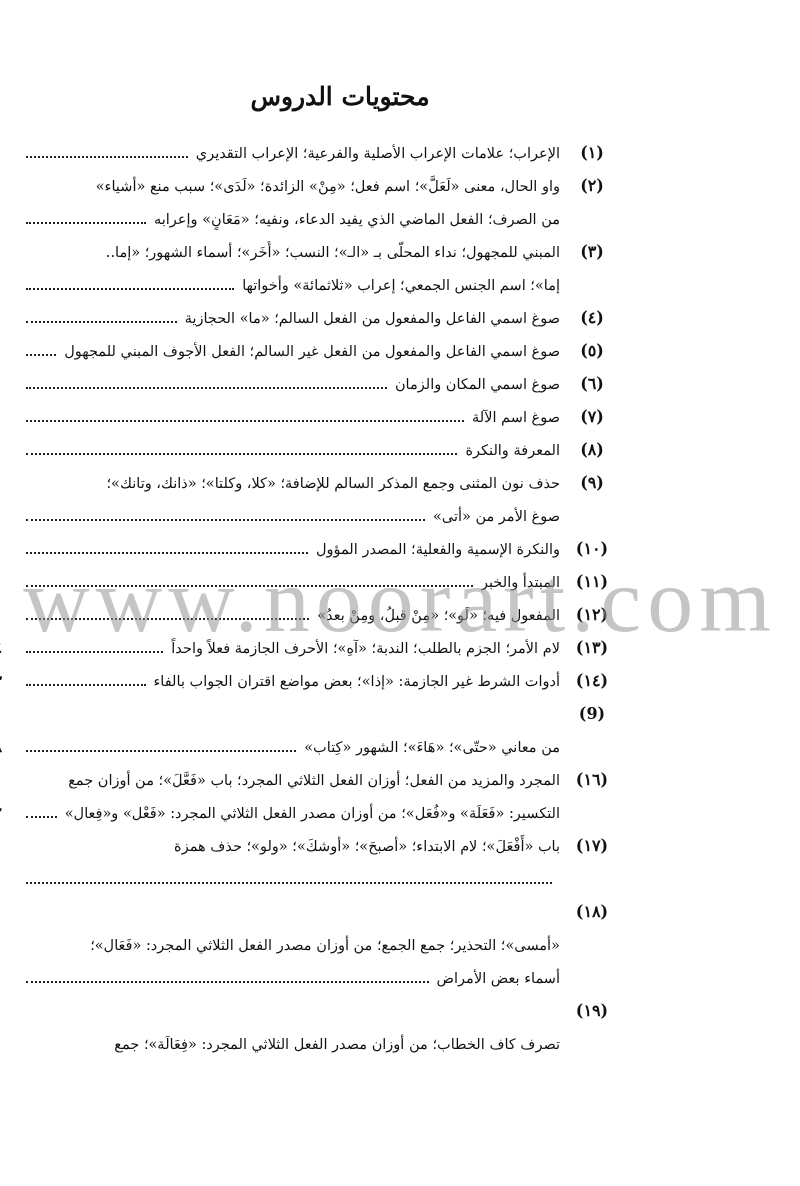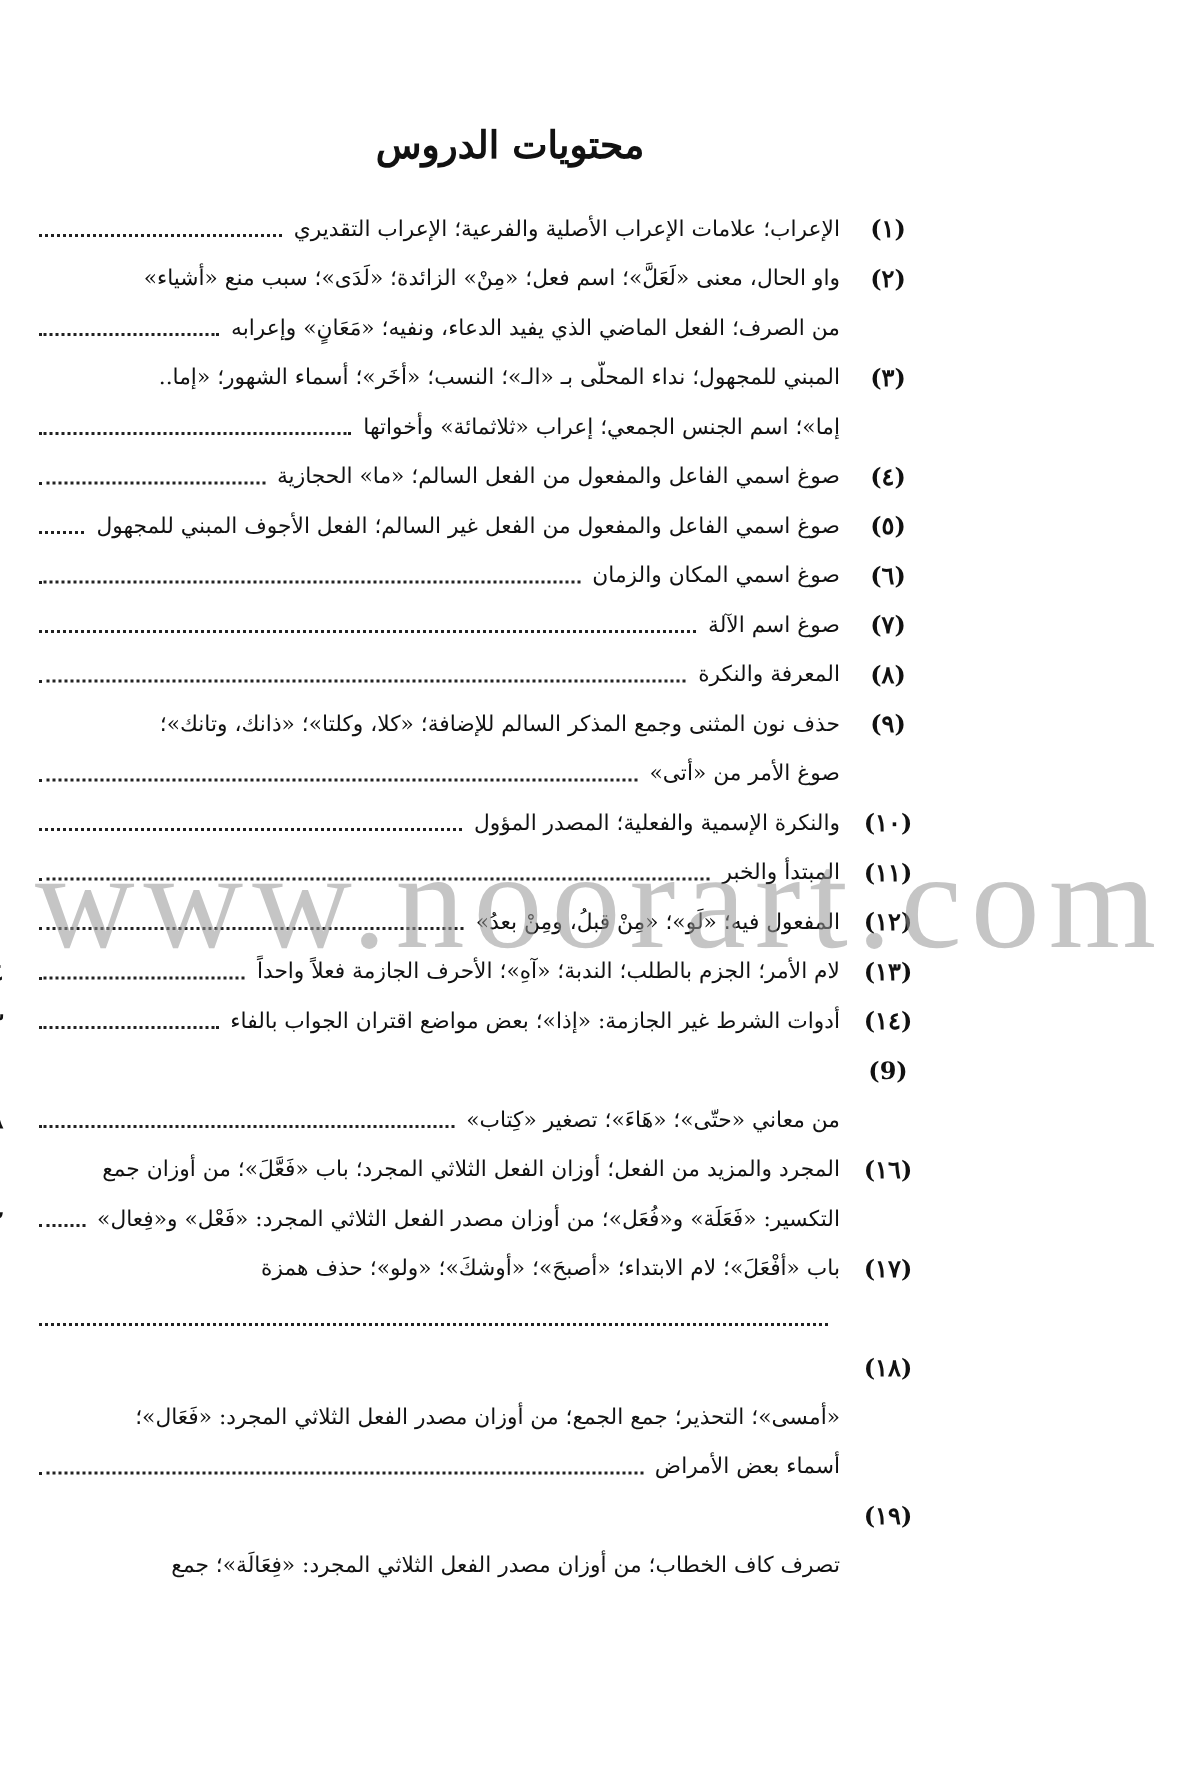--- a/index.html
+++ b/index.html
@@ -242,21 +242,21 @@
           <span class="leader"></span>
           <span class="page-num">١١٣</span>
         </div>
       </div>
       <div class="row">
         <div class="num">(9)</div>
       </div>
       <div class="row">
         <div class="num empty"></div>
         <div class="body">
-          <span class="text">من معاني «حتّى»؛ «هَاءَ»؛ تصغير «كِتاب»</span>
+          <span class="text">من معاني «حتّى»؛ «هَاءَ»؛ الشهور «كِتاب»</span>
           <span class="leader"></span>
           <span class="page-num">١١٨</span>
         </div>
       </div>
       <div class="row">
         <div class="num">(١٦)</div>
         <div class="body">
           <span class="text justify">المجرد والمزيد من الفعل؛ أوزان الفعل الثلاثي المجرد؛ باب «فَعَّلَ»؛ من أوزان جمع</span>
         </div>
       </div>

